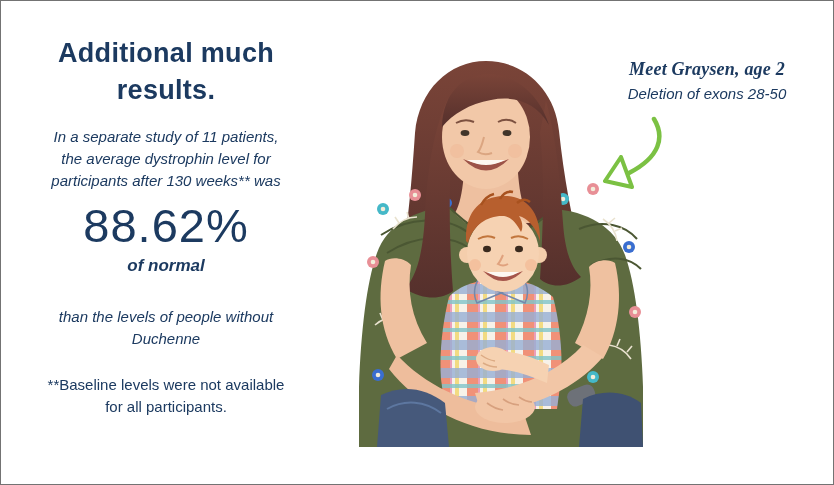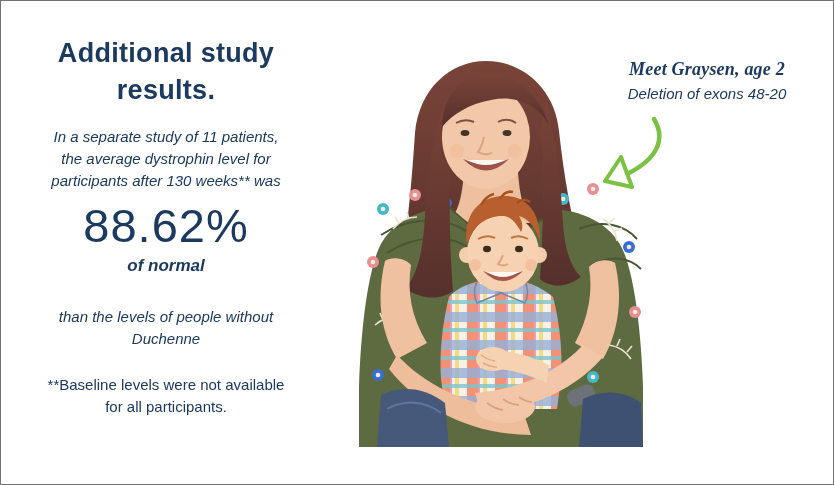--- a/index.html
+++ b/index.html
@@ -27,21 +27,21 @@
   .photo svg{display:block;width:100%;height:100%;}
   .arrow{position:absolute;left:602px;top:112px;width:62px;height:84px;}
 </style>
 </head>
 <body>
 
 <div class="page">
 
   <section class="left-col">
     <h1 class="title">
-      <span>Additional study</span>
+      <span>Additional much</span>
       <span>results.</span>
     </h1>
     <p class="intro">
       <span>In a separate study of 11 patients,</span>
       <span>the average dystrophin level for</span>
       <span>participants after 130 weeks** was</span>
     </p>
     <div class="stat">88.62%</div>
     <div class="stat-label">of normal</div>
     <p class="body">
@@ -192,21 +192,21 @@
       <path d="M128,298 q7,5 14,6 M130,306 q7,4 14,4" stroke="#dcab84" stroke-width="1.5" fill="none"></path>
 
       <path d="M28,338 C48,328 72,330 92,346 L96,390 L24,390 Z" fill="#46597b"></path>
       <path d="M34,352 C52,342 72,344 88,356" stroke="#5d77a0" stroke-width="2" fill="none"></path>
       <path d="M230,342 C250,332 272,334 288,346 L290,390 L226,390 Z" fill="#3f5172"></path>
     </svg>
   </figure>
 
   <aside class="caption">
     <div class="cap-title">Meet Graysen, age 2</div>
-    <div class="cap-sub">Deletion of exons 48-20</div>
+    <div class="cap-sub">Deletion of exons 28-50</div>
   </aside>
 
   <svg class="arrow" viewBox="0 0 62 84">
     <path d="M51,6 C62,24 57,44 26,60" stroke="#7bc143" stroke-width="4.5" fill="none" stroke-linecap="round"></path>
     <path d="M18,44 L2,68 L29,74 Z" stroke="#7bc143" stroke-width="4" fill="none" stroke-linejoin="round"></path>
   </svg>
 
 </div>
 
 </body></html>

